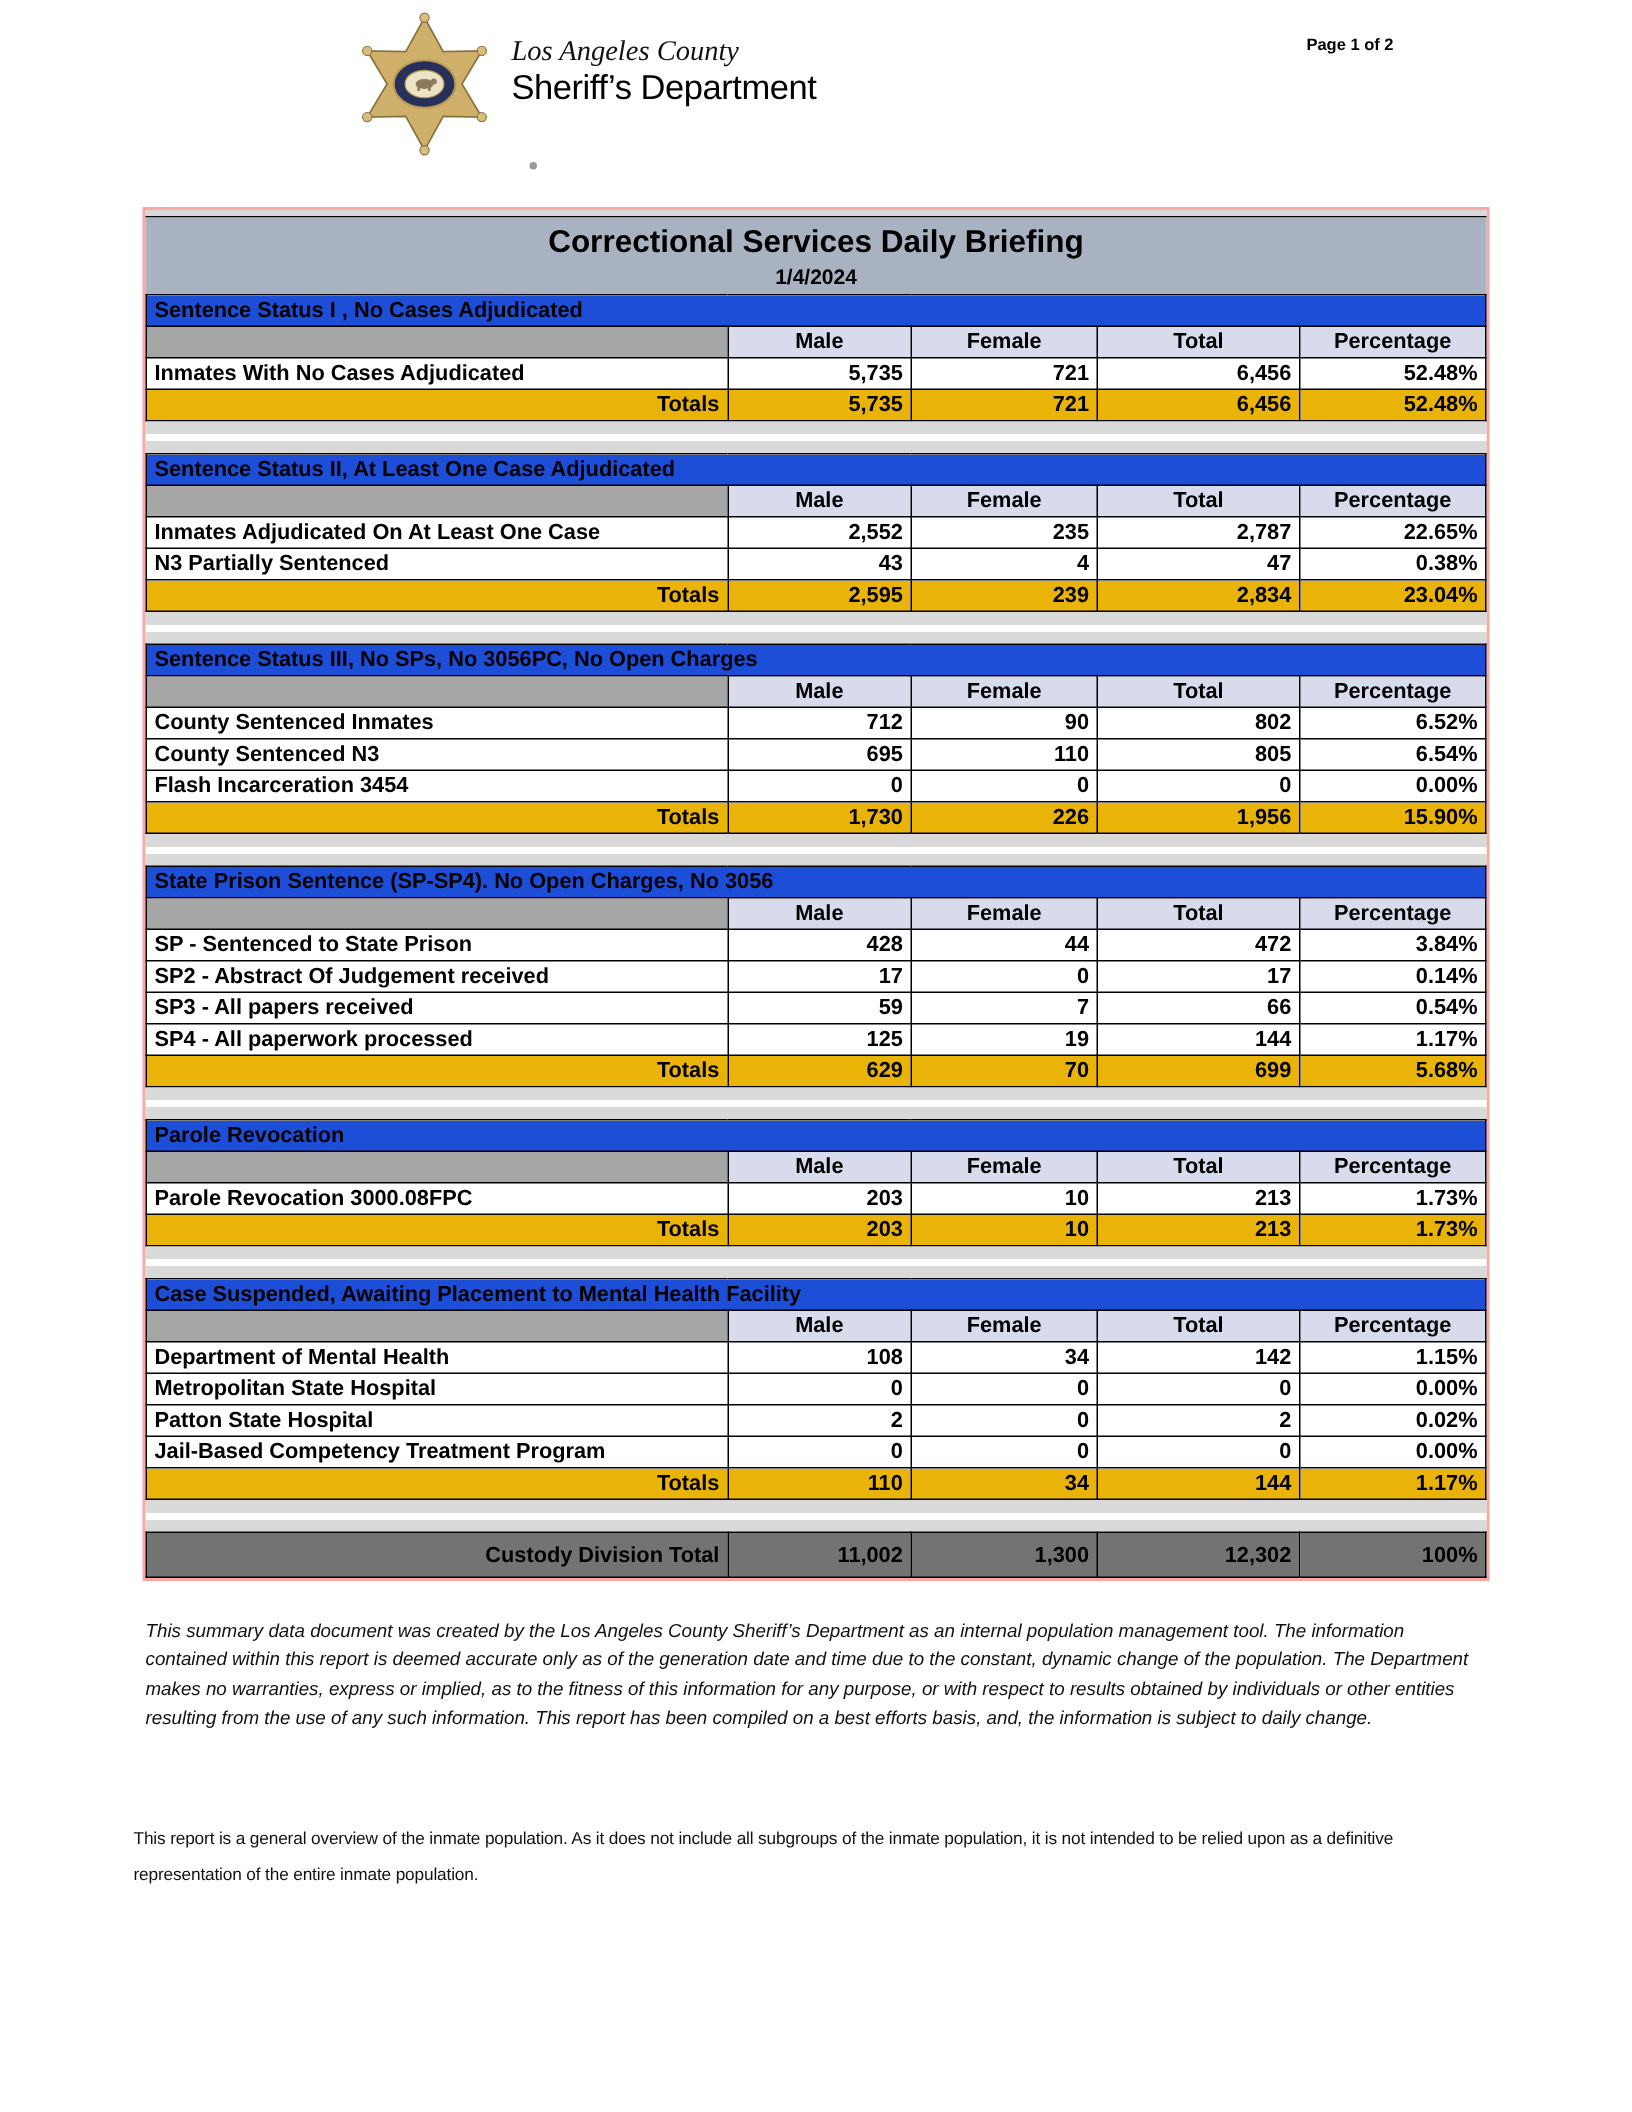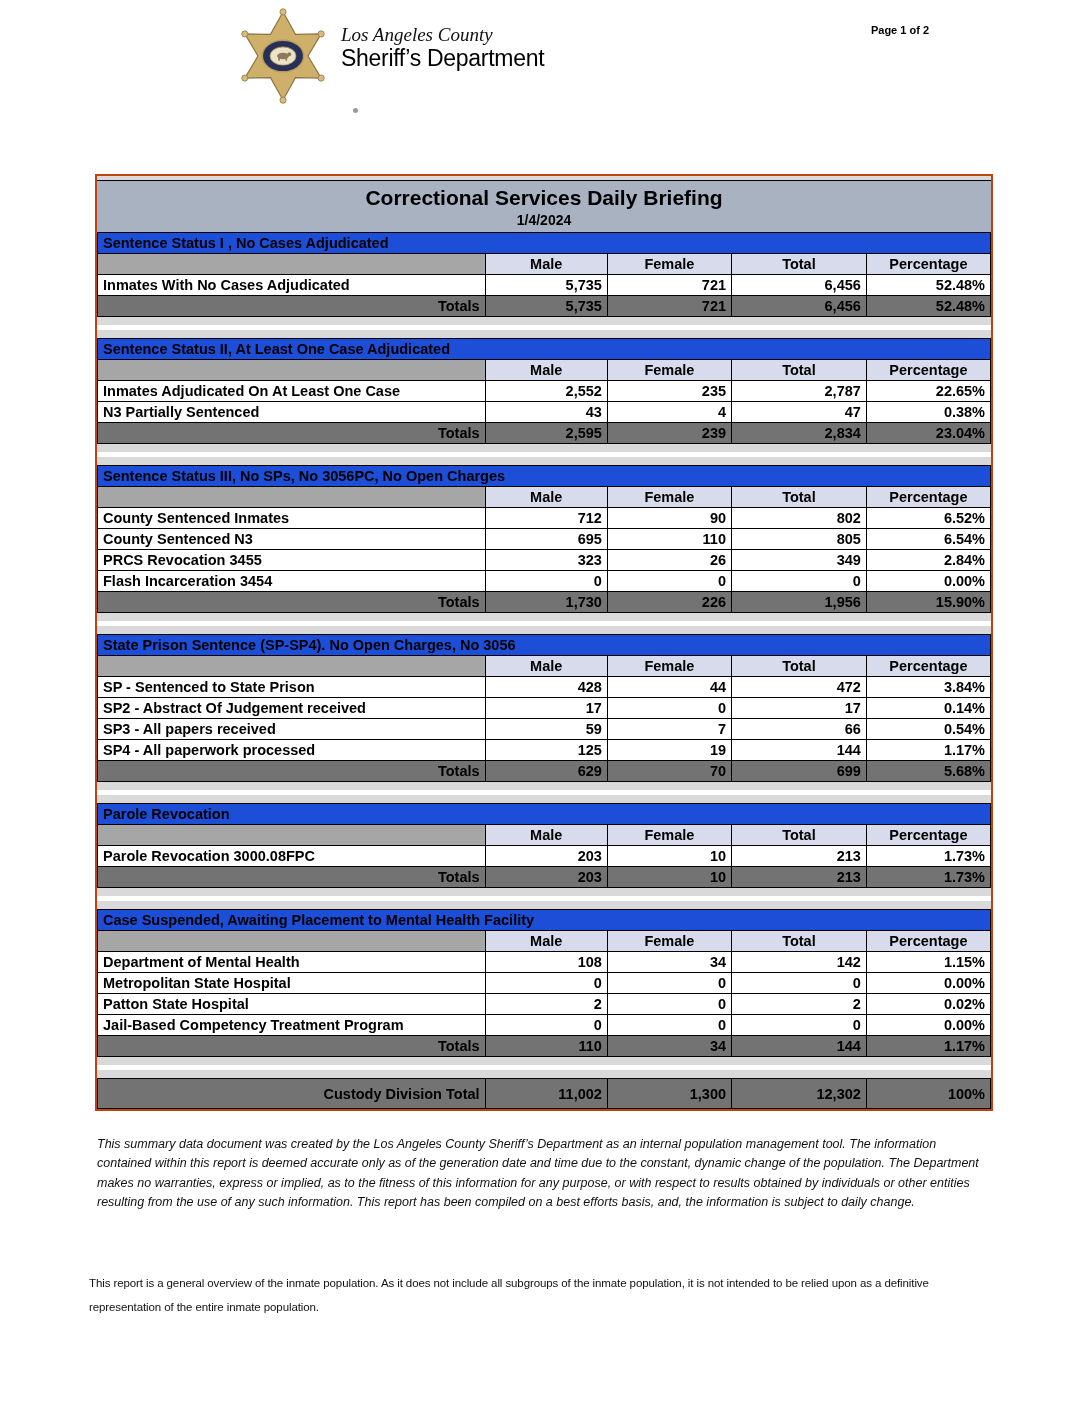--- a/index.html
+++ b/index.html
@@ -4,48 +4,48 @@
 <style>
   * { box-sizing: border-box; }
   html,body { margin:0; padding:0; }
   body {
     width:1088px; height:1408px; background:#ffffff; color:#000;
     font-family:"Liberation Sans", sans-serif; position:relative; overflow:hidden;
   }
   .page { padding:0 95px; }
 
   
-  .doc-header { position:relative; height:174px; }
+  .doc-header { position:relative; height:138px; }
   .logo-block { position:absolute; left:140px; top:8px; display:flex; align-items:flex-start; }
   .badge { width:96px; height:96px; }
   .logo-text { margin-left:10px; padding-top:16px; }
   .logo-county { font-family:"Liberation Serif", serif; font-style:italic; font-size:19px; color:#111; }
   .logo-dept { font-size:23px; font-weight:normal; letter-spacing:-0.3px; margin-top:-1px; color:#000; }
   .reg-dot { position:absolute; left:258px; top:108px; width:5px; height:5px; border-radius:50%; background:#9a9a9a; }
   .page-num { position:absolute; right:64px; top:24px; font-size:11px; font-weight:bold; }
 
   
-  .report { border:2px solid #c2410c; }
+  .report { border:2px solid #fca5a5; }
   .top-strip { height:5px; background:#d9d9d9; border-bottom:1px solid #000; }
   .title-bar { background:#a9b2c1; text-align:center; padding:5px 0 4px; }
   .title { font-size:21px; font-weight:bold; }
   .date  { font-size:14px; font-weight:bold; margin-top:2px; }
 
   table.sec { width:100%; border-collapse:collapse; table-layout:fixed; }
   .c0{width:43.4%}.c1{width:13.7%}.c2{width:13.9%}.c3{width:15.1%}.c4{width:13.9%}
   table.sec td {
     border:1px solid #000; font-weight:bold; font-size:14.5px;
     padding:1px 5px; height:21px; overflow:hidden; white-space:nowrap;
   }
   td.sectitle { background:#1d4ed8; font-size:18px; height:25px; text-align:left; }
   td.graycell { background:#a6a6a6; }
   td.colname  { background:#d7dbec; text-align:center; font-size:15px; height:23px; }
   td.lbl { background:#fff; text-align:left; }
   td.num { background:#fff; text-align:right; }
-  tr.tot td { background:#737373; }
+  tr.tot td { background:#eab308; }
   tr.tot td.lbl { text-align:right; }
   .spacer {
     height:21px;
     background:linear-gradient(180deg,#d9d9d9 0 40%,#ffffff 40% 62%,#d9d9d9 62% 100%);
   }
   table.grand td { background:#737373; height:30px; }
   td.glbl { text-align:right; font-size:18px; padding-right:7px; }
   td.gnum { text-align:right; font-size:15.5px; }
 
   
@@ -203,27 +203,20 @@
               <td class="num">6.52%</td>
             </tr>
             <tr>
               <td class="lbl">County Sentenced N3</td>
               <td class="num">695</td>
               <td class="num">110</td>
               <td class="num">805</td>
               <td class="num">6.54%</td>
             </tr>
             <tr>
-              <td class="lbl">PRCS Revocation 3455</td>
-              <td class="num">323</td>
-              <td class="num">26</td>
-              <td class="num">349</td>
-              <td class="num">2.84%</td>
-            </tr>
-            <tr>
               <td class="lbl">Flash Incarceration 3454</td>
               <td class="num">0</td>
               <td class="num">0</td>
               <td class="num">0</td>
               <td class="num">0.00%</td>
             </tr>
             <tr class="tot">
               <td class="lbl">Totals</td>
               <td class="num">1,730</td>
               <td class="num">226</td>

